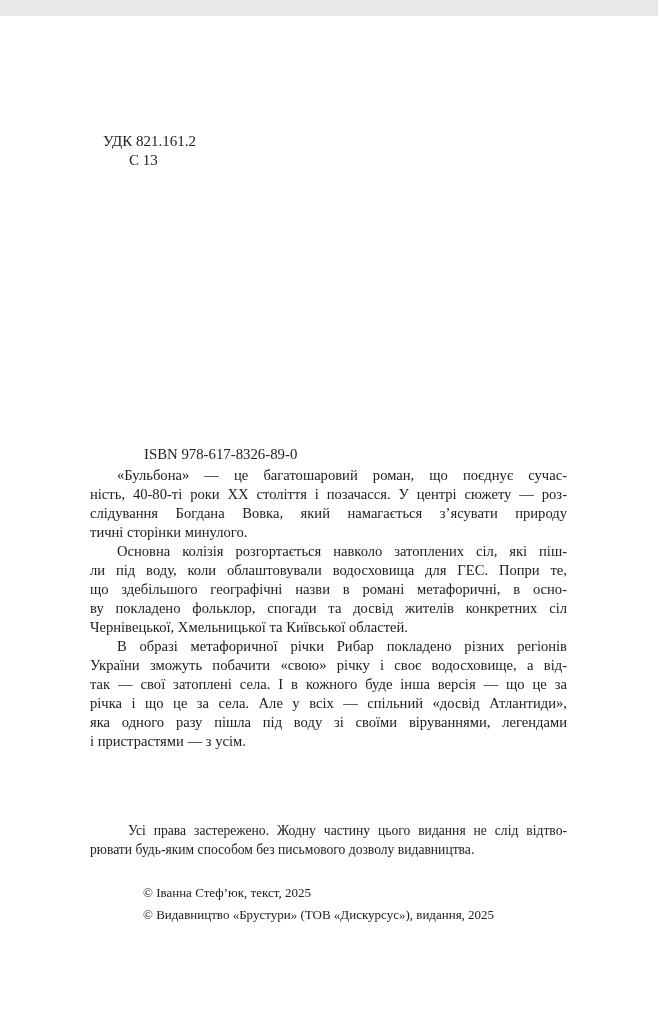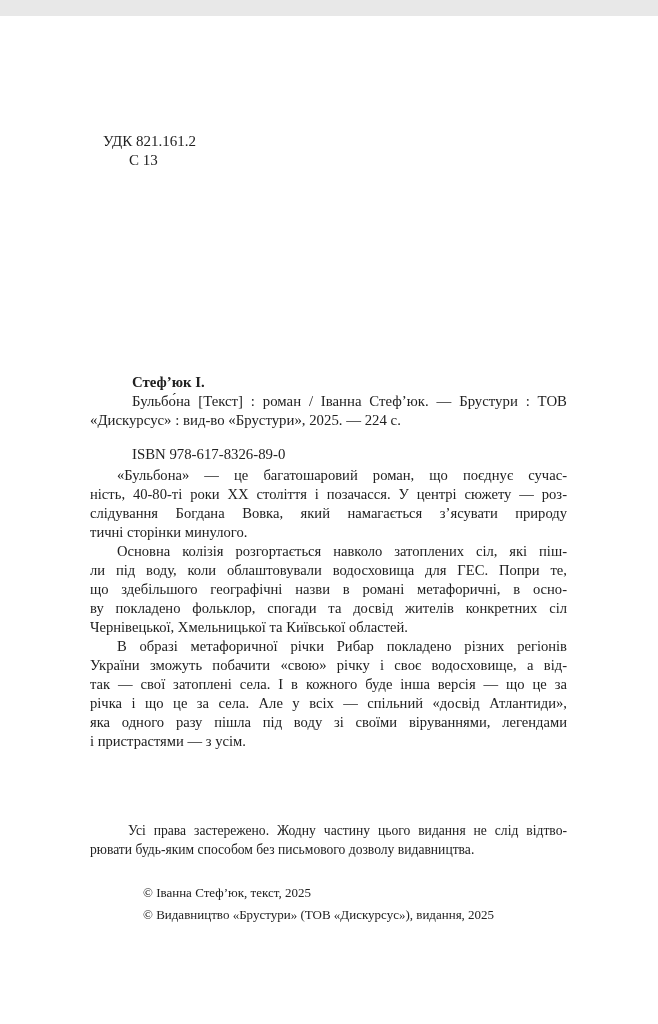--- a/index.html
+++ b/index.html
@@ -38,21 +38,21 @@
     line-height: 19px;
   }
   .author-heading {
     font-weight: bold;
     text-indent: 42px;
   }
   .biblio-entry .line.indent { text-indent: 42px; }
   
   .isbn-line {
     position: absolute;
-    left: 132px;
+    left: 144px;
     top: 429px;
     font-size: 14.8px;
     line-height: 19px;
   }
   
   .annotation-block {
     position: absolute;
     left: 90px;
     top: 450px;
     width: 477px;
@@ -92,27 +92,20 @@
 </head>
 <body>
 
 <div class="page">
 
   <div class="udc-block">
     <div class="udc-number">УДК 821.161.2</div>
     <div class="author-sign">С 13</div>
   </div>
 
-  <div class="biblio-block">
-    <div class="author-heading">Стеф’юк І.</div>
-    <div class="biblio-entry">
-        <div class="line indent">Бульбо́на [Текст] : роман / Іванна Стеф’юк. — Брустури : ТОВ</div>
-        <div class="line last">«Дискурсус» : вид-во «Брустури», 2025. — 224 с.</div>
-      </div>
-  </div>
 
   <div class="isbn-line">ISBN 978-617-8326-89-0</div>
 
   <div class="annotation-block">
       <div class="para">
         <div class="line indent">«Бульбона» — це багатошаровий роман, що поєднує сучас-</div>
         <div class="line">ність, 40-80-ті роки ХХ століття і позачасся. У центрі сюжету — роз-</div>
         <div class="line">слідування Богдана Вовка, який намагається з’ясувати природу</div>
         <div class="line last">тичні сторінки минулого.</div>
       </div>

